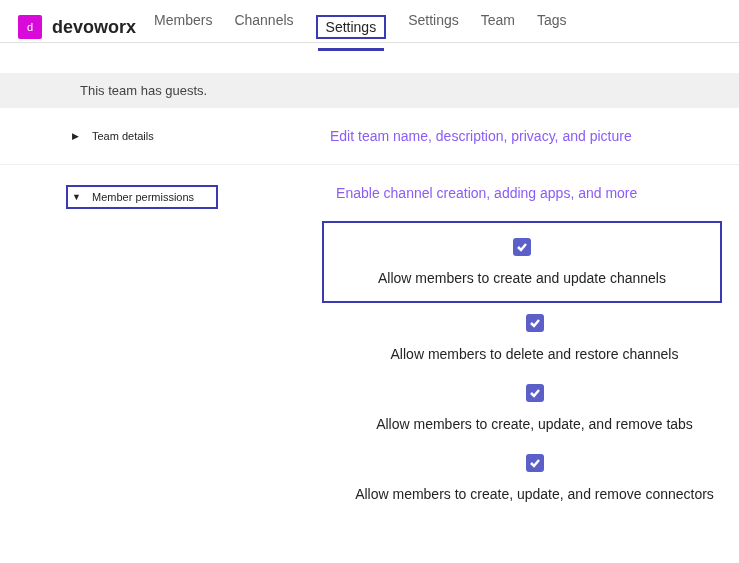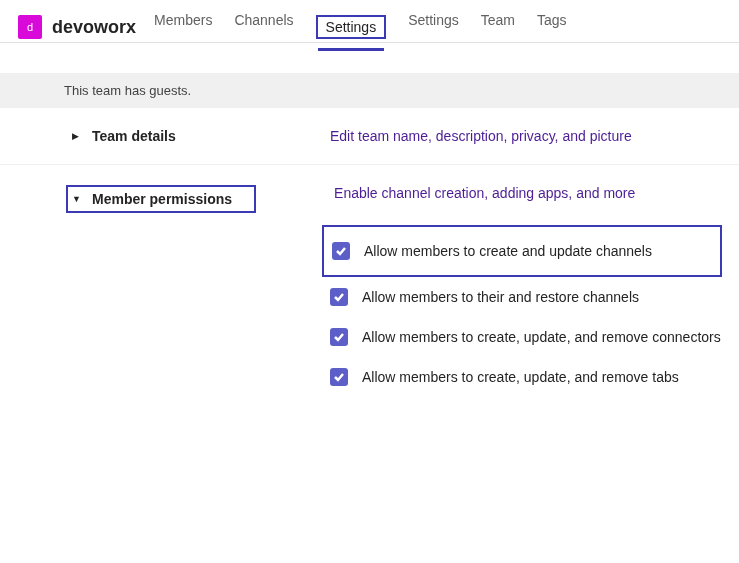--- a/index.html
+++ b/index.html
@@ -63,21 +63,21 @@
       right: 0;
       bottom: -14px;
       height: 3px;
       background: #3b3ab3;
     }
     .content {
       padding: 0;
     }
     .banner {
       background: #f0f0f0;
-      padding: 10px 64px;
+      padding: 10px 80px;
       font-size: 13px;
       color: #424242;
       margin-top: 30px;
     }
     .section-row {
       display: flex;
       padding: 20px 0 20px 72px;
       border-bottom: 1px solid #f0f0f0;
     }
     .section-row.expanded {
@@ -86,48 +86,49 @@
       align-items: flex-start;
     }
     .section-left {
       width: 258px;
       display: flex;
       align-items: center;
       gap: 12px;
       flex-shrink: 0;
     }
     .section-title {
-      font-weight: 700;
-      font-size: 14px;
+      font-weight: 400;
+      font-size: 11px;
     }
     .section-left.hl {
       border: 2px solid #3b3ab3;
       padding: 4px 22px 4px 4px;
       margin-left: -6px;
       width: fit-content;
     }
-    .section-left.hl + .section-desc-wrap { margin-left: 78px; }
+    .section-left.hl + .section-desc-wrap { margin-left: 118px; }
     .triangle {
       font-size: 9px;
       color: #242424;
       width: 8px;
       display: inline-block;
     }
     .section-desc {
       font-size: 14px;
-      color: #4c1d95;
+      color: #8b5cf6;
     }
     .perm-list {
       padding: 4px 0 0 330px;
     }
     .perm-item {
       display: flex;
       align-items: center;
       gap: 14px;
       padding: 11px 0;
+      flex-direction: column;
     }
     .perm-item.indent {
       padding-left: 30px;
     }
     .checkbox {
       width: 18px;
       height: 18px;
       background: #5b5fc7;
       border-radius: 3px;
       display: flex;
@@ -200,32 +201,32 @@
         </div>
         <span class="perm-label">Allow members to create and update channels</span>
       </div>
     </div>
     <div class="perm-item">
       <div class="checkbox">
         <svg viewBox="0 0 12 12">
             <polyline points="2,6 5,9 10,3"></polyline>
           </svg>
       </div>
-      <span class="perm-label">Allow members to their and restore channels</span>
+      <span class="perm-label">Allow members to delete and restore channels</span>
     </div>
     <div class="perm-item">
       <div class="checkbox">
         <svg viewBox="0 0 12 12">
             <polyline points="2,6 5,9 10,3"></polyline>
           </svg>
       </div>
-      <span class="perm-label">Allow members to create, update, and remove connectors</span>
+      <span class="perm-label">Allow members to create, update, and remove tabs</span>
     </div>
     <div class="perm-item">
       <div class="checkbox">
         <svg viewBox="0 0 12 12">
             <polyline points="2,6 5,9 10,3"></polyline>
           </svg>
       </div>
-      <span class="perm-label">Allow members to create, update, and remove tabs</span>
+      <span class="perm-label">Allow members to create, update, and remove connectors</span>
     </div>
   </div>
 </div>
 
 </body></html>

